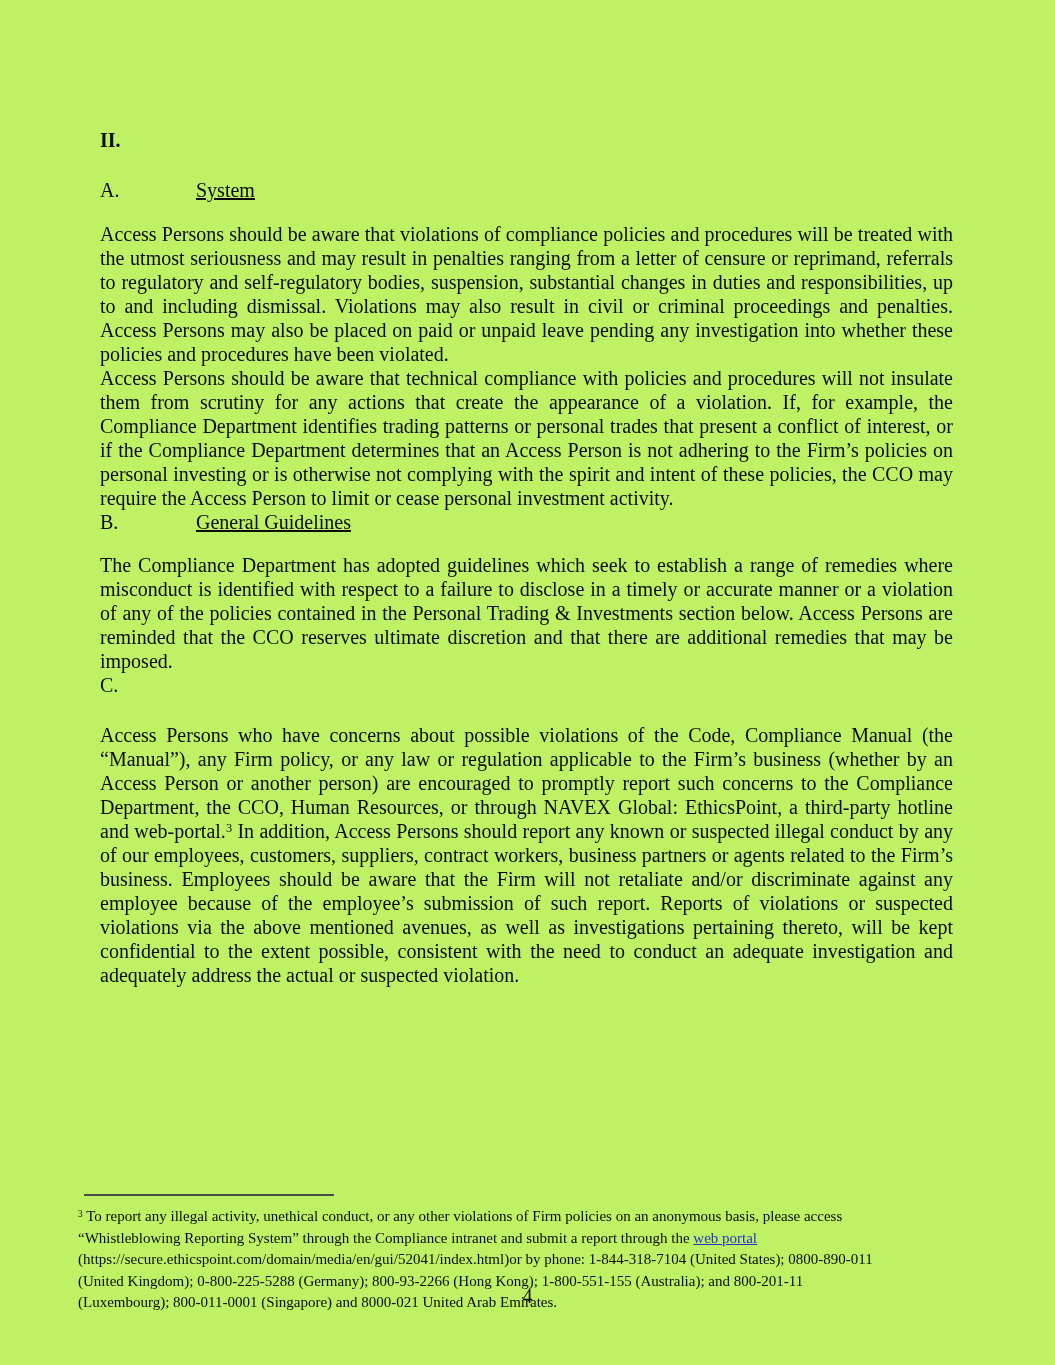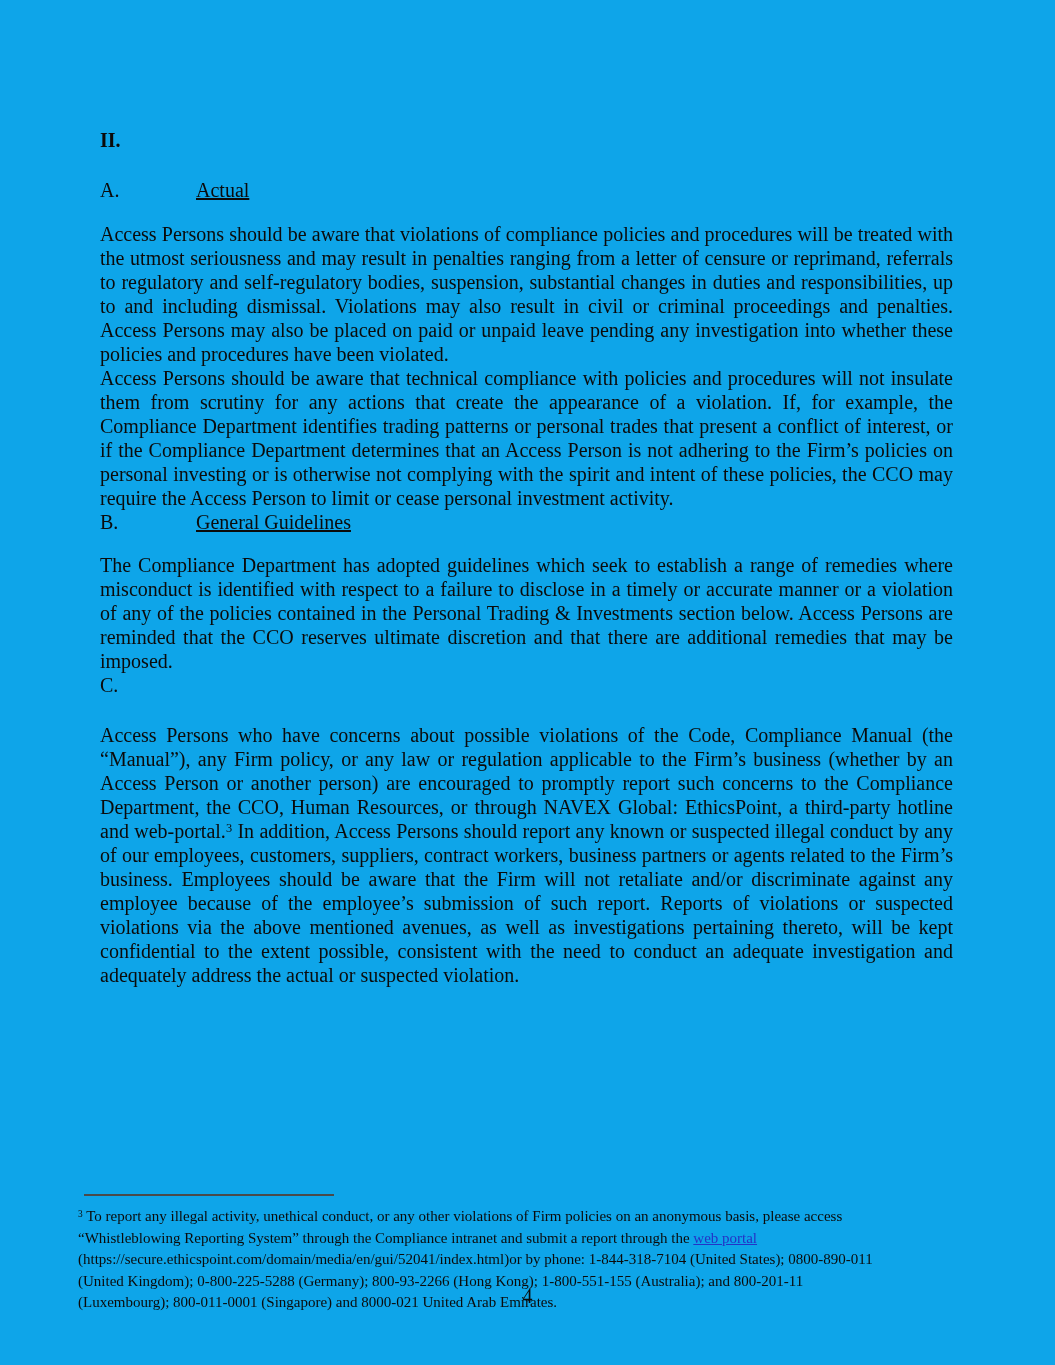--- a/index.html
+++ b/index.html
@@ -4,21 +4,21 @@
 <style>
   html, body {
     margin: 0;
     padding: 0;
     background: #ffffff;
   }
   .page {
     position: relative;
     width: 1055px;
     height: 1365px;
-    background: #0ea5e9;
+    background: #bef264;
     font-family: "Liberation Serif", serif;
     font-size: 20px;
     line-height: 24px;
     color: #0b0b0b;
     overflow: hidden;
   }
   .content {
     position: absolute;
     left: 100px;
     top: 128px;
@@ -91,21 +91,21 @@
 
 <div class="page">
   <div class="content">
 
     <div class="head-row doc-heading">
       <span class="label">II.</span>
     </div>
 
     <div class="head-row sec-head-a">
       <span class="label">A.</span>
-      <span class="sec-title">Actual</span>
+      <span class="sec-title">System</span>
     </div>
 
     <p class="body mb24">Access Persons should be aware that violations of compliance policies and procedures will be treated with the utmost seriousness and may result in penalties ranging from a letter of censure or reprimand, referrals to regulatory and self-regulatory bodies, suspension, substantial changes in duties and responsibilities, up to and including dismissal. Violations may also result in civil or criminal proceedings and penalties. Access Persons may also be placed on paid or unpaid leave pending any investigation into whether these policies and procedures have been violated.</p>
 
     <p class="body mb21">Access Persons should be aware that technical compliance with policies and procedures will not insulate them from scrutiny for any actions that create the appearance of a violation. If, for example, the Compliance Department identifies trading patterns or personal trades that present a conflict of interest, or if the Compliance Department determines that an Access Person is not adhering to the Firm’s policies on personal investing or is otherwise not complying with the spirit and intent of these policies, the CCO may require the Access Person to limit or cease personal investment activity.</p>
 
     <div class="head-row sec-head-b">
       <span class="label">B.</span>
       <span class="sec-title">General Guidelines</span>
     </div>

